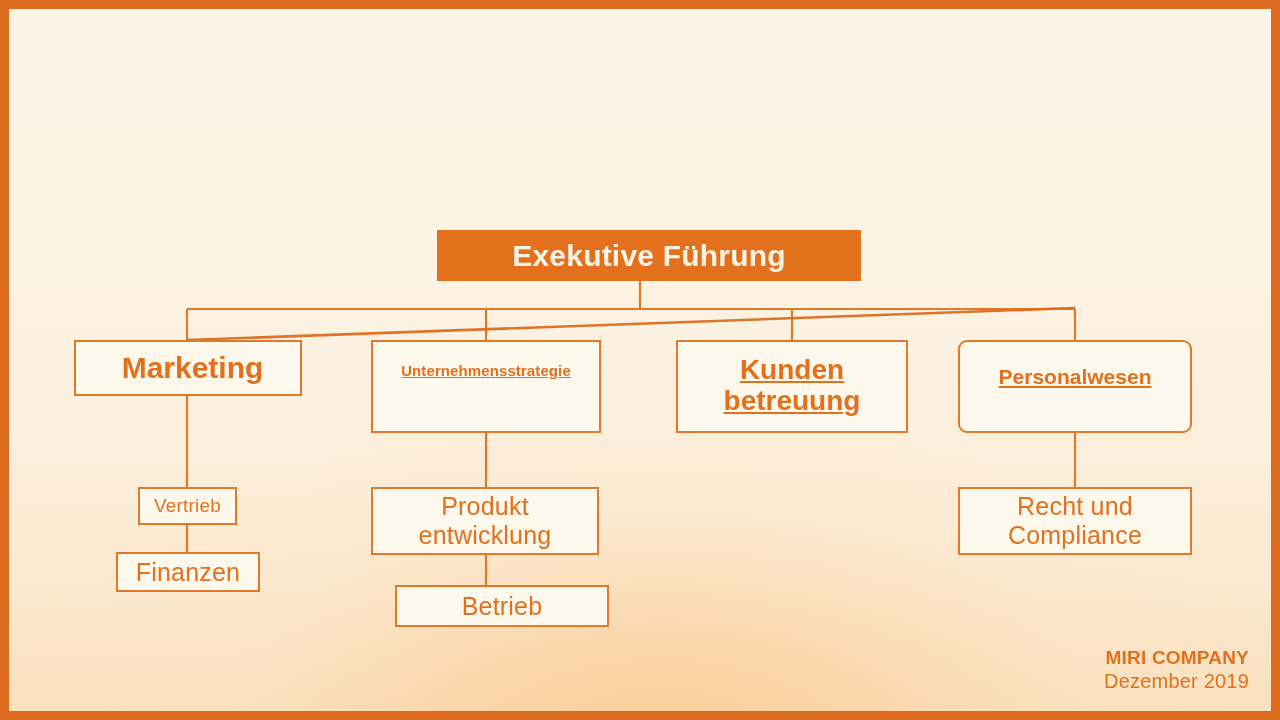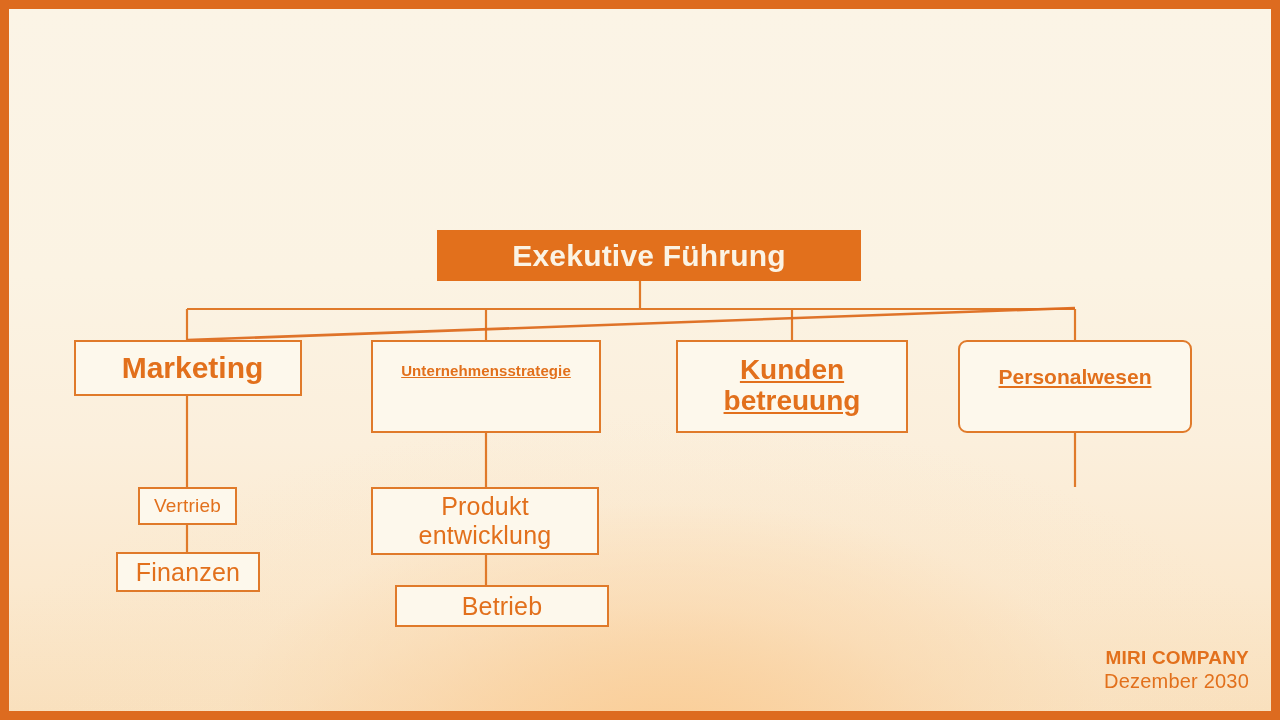--- a/index.html
+++ b/index.html
@@ -208,27 +208,33 @@
     <span class="lbl">Vertrieb</span>
   </div>
 
   <div class="node lv3 fs-produkt" style="left:362px; top:478px; width:228px; height:68px;">
     <span class="lbl">
       <span>Produkt</span><br>
       <span>entwicklung</span>
     </span>
   </div>
 
+  <div class="node lv3 fs-recht" style="left:949px; top:478px; width:234px; height:68px;">
+    <span class="lbl">
+      <span>Recht und</span><br>
+      <span>Compliance</span>
+    </span>
+  </div>
 
   <div class="node lv3 fs-finanzen" style="left:107px; top:543px; width:144px; height:40px;">
     <span class="lbl">Finanzen</span>
   </div>
 
   <div class="node lv3 fs-betrieb" style="left:386px; top:576px; width:214px; height:42px;">
     <span class="lbl">Betrieb</span>
   </div>
 
   <div class="footer">
     <div class="company">MIRI COMPANY</div>
-    <div class="date">Dezember 2030</div>
+    <div class="date">Dezember 2019</div>
   </div>
 
 </div>
 
 </body></html>

